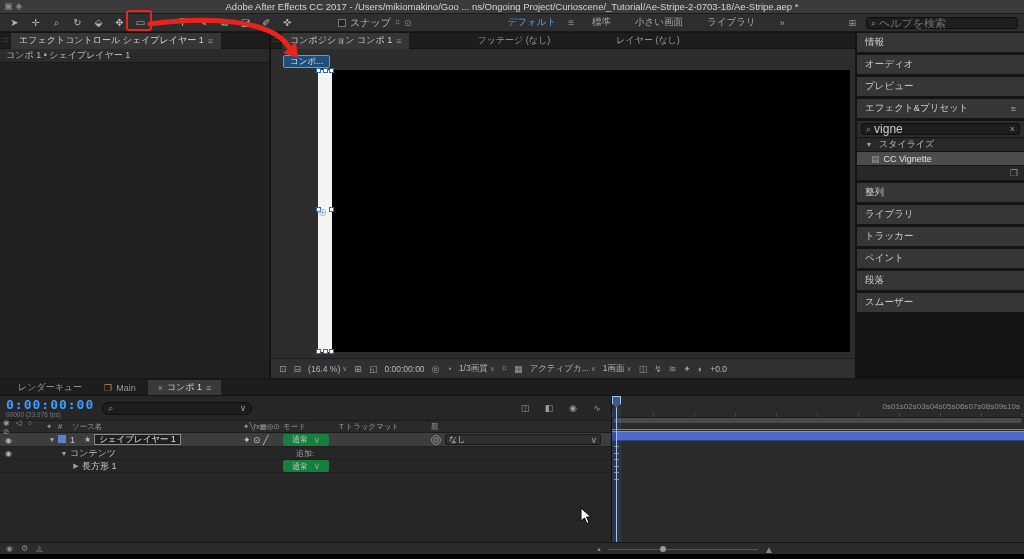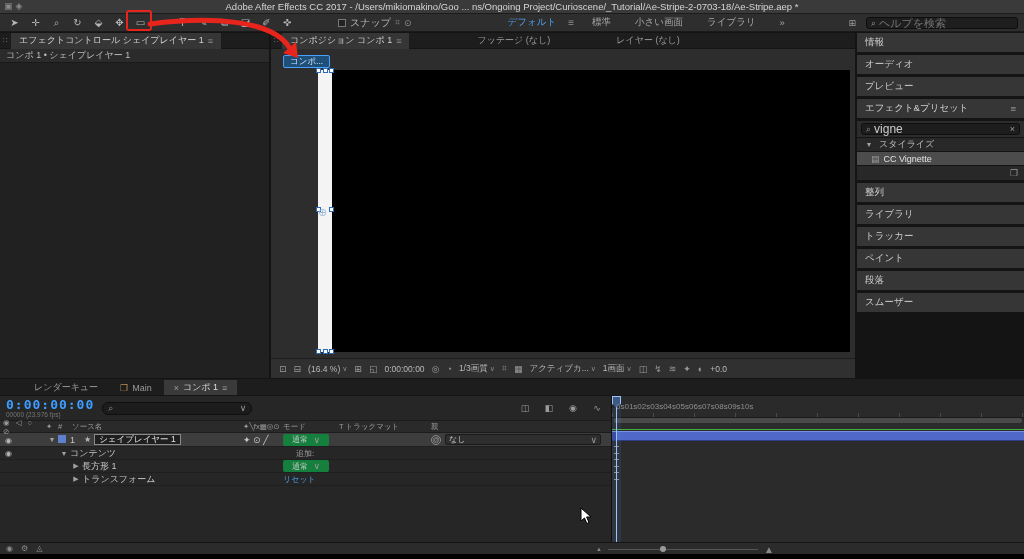--- a/index.html
+++ b/index.html
@@ -68,21 +68,21 @@
   .fx-search-row { height:16px; background:#2c2c2c; display:flex; align-items:center; padding:0 4px; margin-bottom:1px; }
   .fx-search { flex:1; height:12px; background:#1d1d1d; border:1px solid #0e0e0e; border-radius:3px;
                display:flex; align-items:center; gap:3px; padding:0 4px; }
   .fx-search input { flex:1; width:40px; background:transparent; border:none; outline:none; color:#ccc; font-size:12px; font-family:inherit; }
   .fx-group { height:13px; background:#282828; display:flex; align-items:center; gap:4px; padding:0 6px; font-size:9px; color:#c2c2c2; }
   .fx-item { height:13px; background:#4c4c4c; display:flex; align-items:center; gap:4px; padding:0 14px; font-size:9px; color:#e2e2e2; margin:1px 0; }
   .fx-mini { height:14px; background:#282828; display:flex; align-items:center; justify-content:flex-end; padding:0 6px; margin-bottom:3px; }
 
   
   .timeline { position:absolute; left:0; top:379px; width:1024px; height:163px; background:#262626; }
-  .tl-tabs { height:17px; background:#1d1d1d; display:flex; align-items:flex-end; gap:2px; padding-left:24px; border-bottom:1px solid #151515; }
+  .tl-tabs { height:17px; background:#1d1d1d; display:flex; align-items:flex-end; gap:2px; padding-left:8px; border-bottom:1px solid #151515; }
   .tl-tab { height:15px; display:flex; align-items:center; gap:4px; padding:0 10px; font-size:9px; color:#9a9a9a; }
   .tl-tab.active { background:#3a3a3a; color:#ddd; }
   .folder-ico { color:#b9935a; font-size:9px; }
   .tl-main { display:flex; height:146px; }
   .tl-left { width:612px; background:#262626; border-right:1px solid #101010; position:relative; }
   .row-top { height:24px; display:flex; align-items:center; padding:0 6px; gap:8px; }
   .tc-block { line-height:1; }
   .tc-big { color:#3c9dff; font-family:"DejaVu Sans Mono","Liberation Mono",monospace; font-size:13px; font-weight:bold; letter-spacing:1px; }
   .tc-small { color:#777; font-size:6.5px; margin-top:1px; }
   .tl-search { width:150px; height:13px; background:#1c1c1c; border:1px solid #0f0f0f; border-radius:6px;
@@ -110,21 +110,21 @@
                display:flex; align-items:center; justify-content:space-between; padding:0 3px; margin-right:10px; font-size:8px; color:#c6c6c6; }
   .at-ico { width:10px; height:10px; border-radius:50%; border:1px solid #8a8a8a; color:#9a9a9a; font-size:7px;
             display:flex; align-items:center; justify-content:center; }
   .add-label { position:absolute; left:296px; font-size:8px; color:#a8a8a8; }
   .reset-link { color:#4f9fe8; font-size:8px; }
   .tw { width:12px; text-align:center; color:#a0a0a0; font-size:7px; }
   .eye-ico { color:#b5b5b5; font-size:8px; padding-left:2px; }
 
   .tl-right { flex:1; position:relative; background:#2b2b2b; overflow:hidden; }
   .ruler { height:22px; background:#2a2a2a; border-bottom:1px solid #1a1a1a; display:flex; align-items:center;
-           justify-content:flex-start; padding:0 4px; font-size:8px; color:#8f8f8f;
+           justify-content:flex-end; padding:0 4px; font-size:8px; color:#8f8f8f;
            background-image:repeating-linear-gradient(90deg,#4a4a4a 0 1px,transparent 1px 41px);
            background-size:100% 4px; background-position:0 100%; background-repeat:no-repeat; }
   .workarea { height:5px; margin:0 2px; background:#4a4a4a; border-radius:2px; }
   .tracks { position:relative; height:108px; margin-top:6px; }
   .green-line { position:absolute; left:0; top:0; width:100%; height:1px; background:#3fae3f; }
   .layer-bar { position:absolute; left:0; top:2px; width:100%; height:10px; background:#5068c8;
                border-top:1px solid #7d90e0; border-bottom:1px solid #2c3c86; }
   .layer-bar .in-handle { position:absolute; left:0; top:0; width:5px; height:100%; background:#36459a; }
   .ibeam { position:absolute; left:2px; width:5px; height:8px; border-top:1px solid #909090;
            border-bottom:1px solid #909090; }
@@ -407,29 +407,20 @@
           <span class="c-sw"></span>
           <span class="c-mode">
             <span class="mode-dd">
                 <span>通常</span>
                 <span class="caret ico">∨</span>
               </span>
           </span>
           <span class="c-tm"></span>
           <span class="c-par"></span>
         </div>
-        <div class="tl-row">
-          <span class="c-av"></span>
-          <span class="tw" style="margin-left:24px;">▶</span>
-          <span style="flex:1;">トランスフォーム</span>
-          <span class="c-sw"></span>
-          <span class="c-mode"><span class="reset-link">リセット</span></span>
-          <span class="c-tm"></span>
-          <span class="c-par"></span>
-        </div>
       </div>
       <div class="tl-right">
         <div class="ruler">
           <span>0s</span>
           <span>01s</span>
           <span>02s</span>
           <span>03s</span>
           <span>04s</span>
           <span>05s</span>
           <span>06s</span>

